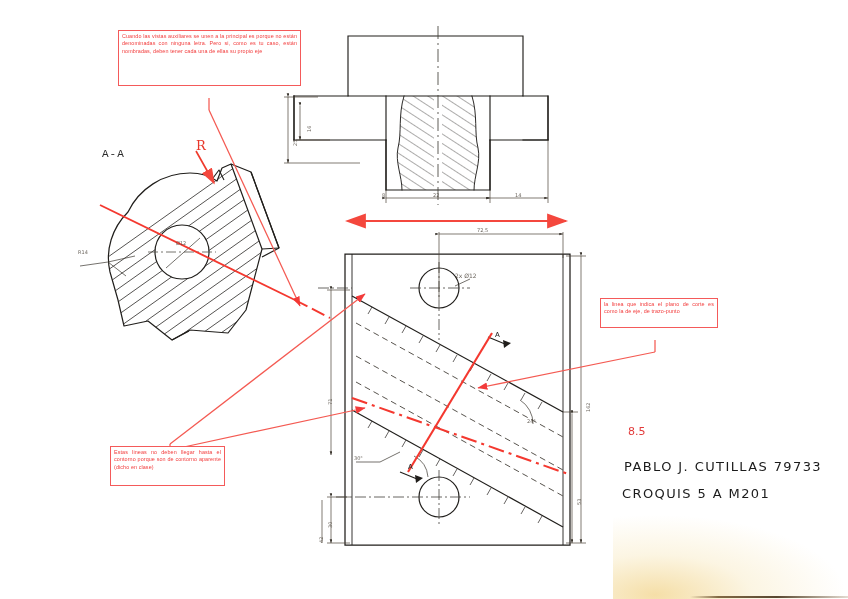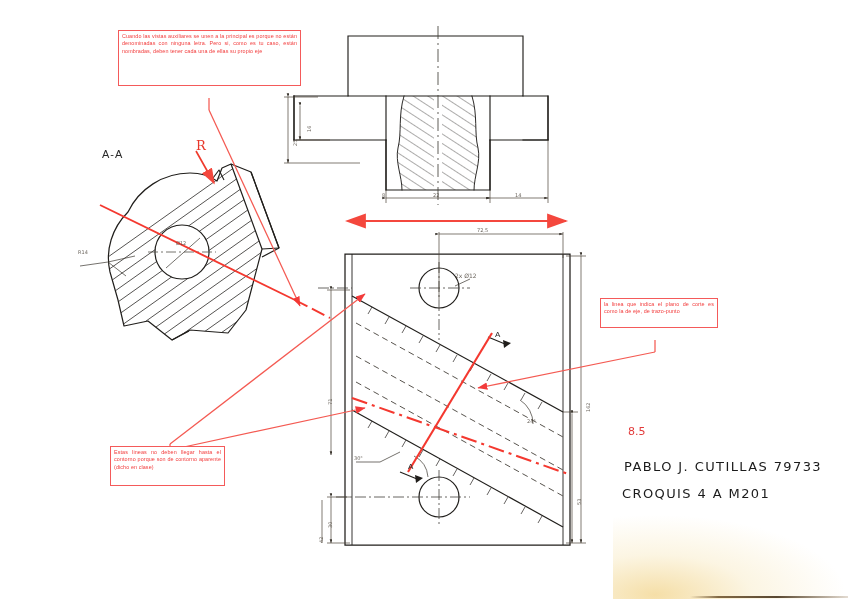--- a/index.html
+++ b/index.html
@@ -52,21 +52,21 @@
     position: absolute;
     color: #e23b3b;
     font-family: "DejaVu Sans", sans-serif;
     font-size: 11px;
     white-space: nowrap;
     text-align: center;
   }
   .lbl {
     position: absolute;
     color: #2a2a2a;
-    font-family: Liberation Sans, sans-serif;
+    font-family: Liberation Mono, monospace;
     white-space: nowrap;
   }
   .lbl-AA {
     font-size: 11px;
     letter-spacing: 1px;
   }
   .lbl-R {
     position: absolute;
     color: #e8372a;
     font-family: "DejaVu Serif", serif;
@@ -430,21 +430,21 @@
   <div class="lbl lbl-AA" style="left:102px; top:148px;">A-A</div>
 
   <div class="lbl-R" style="left:196px; top:138px;">R</div>
 
   <div class="lbl" style="left:495px; top:330px; font-size:8px;">A</div>
   <div class="lbl" style="left:408px; top:462px; font-size:8px;">A</div>
 
   <div class="grade" style="left:628px; top:425px;">8.5</div>
 
   <div class="handwrite" style="left:624px; top:459px; font-size:13px;">PABLO J. CUTILLAS 79733</div>
-  <div class="handwrite" style="left:622px; top:486px; font-size:13px;">CROQUIS 4 A  M201</div>
+  <div class="handwrite" style="left:622px; top:486px; font-size:13px;">CROQUIS 5 A  M201</div>
 
   <div class="dim dim-v" style="left:306px; top:132px;">16</div>
   <div class="dim dim-v" style="left:292px; top:146px;">25</div>
   <div class="dim" style="left:382px; top:192px;">8</div>
   <div class="dim" style="left:433px; top:192px;">22</div>
   <div class="dim" style="left:515px; top:192px;">14</div>
 
   <div class="dim" style="left:477px; top:227px;">72,5</div>
   <div class="dim dim-v" style="left:585px; top:412px;">162</div>
   <div class="dim dim-v" style="left:576px; top:505px;">53</div>

